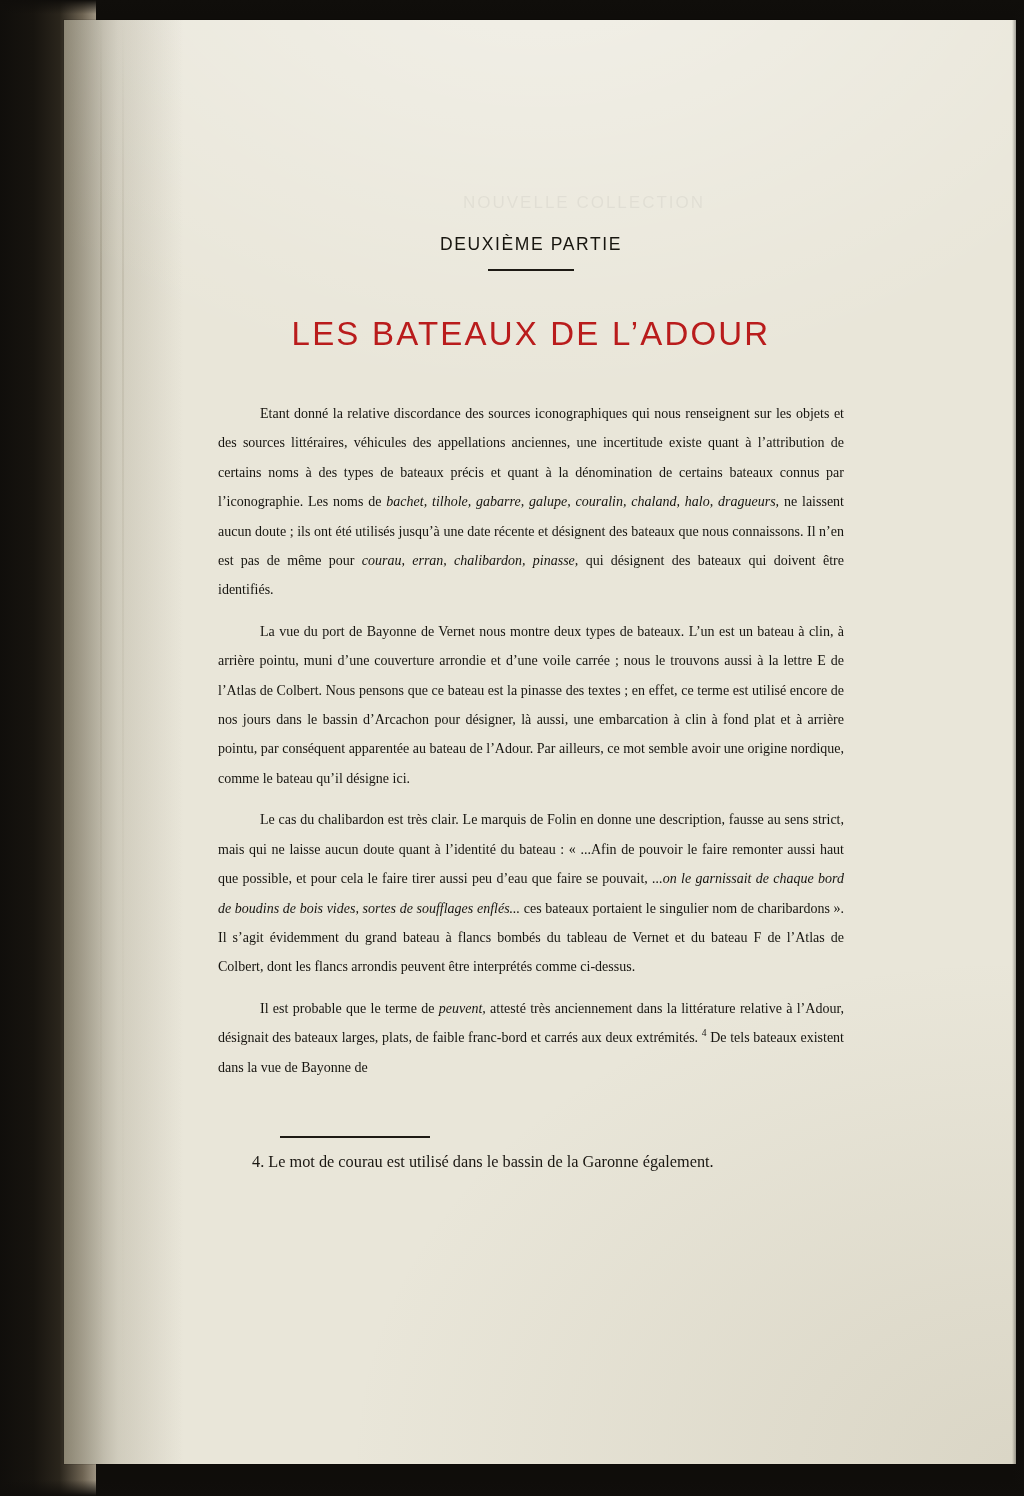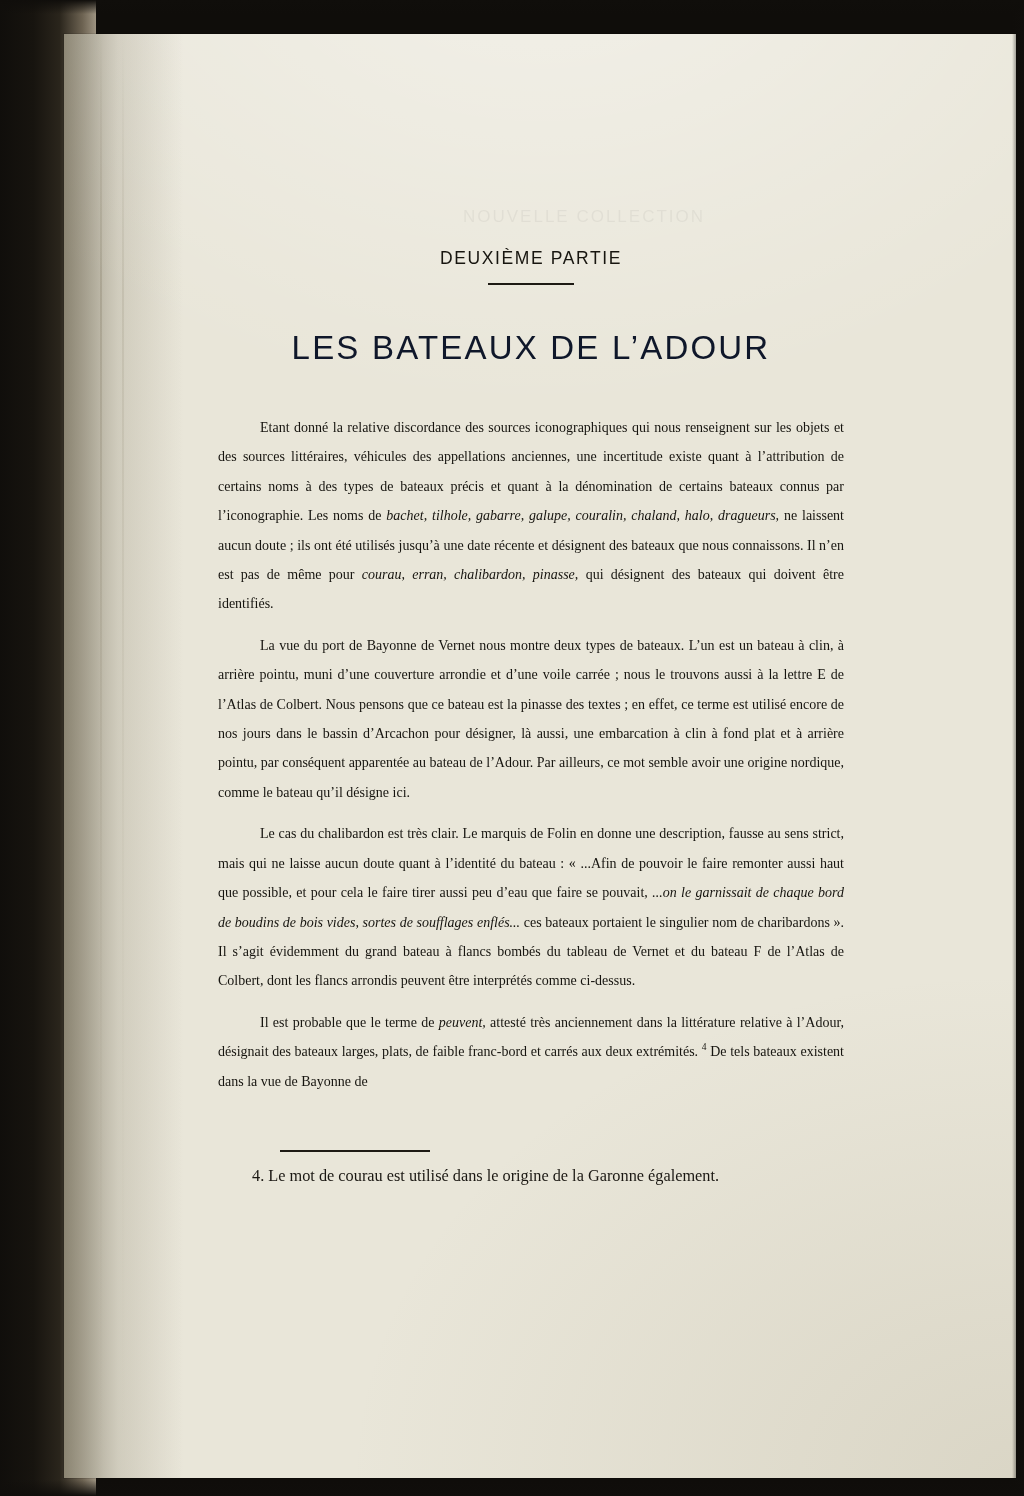--- a/index.html
+++ b/index.html
@@ -27,21 +27,21 @@
     position: absolute;
     left: 0; top: 0;
     width: 96px; height: 1496px;
     background: linear-gradient(to right, #100e0b 0%, #17140f 35%, #2a251c 62%, #6d6352 86%, #9d9381 100%);
   }
 
   
   .page {
     position: absolute;
     left: 64px;
-    top: 34px;
+    top: 20px;
     width: 952px;
     height: 1444px;
     background: #e9e6d9;
     box-shadow: 0 0 0 1px rgba(0,0,0,0.10);
     overflow: hidden;
   }
 
   
   .page::before {
     content: "";
@@ -123,21 +123,21 @@
     background: #1d1a14;
     margin: 14px auto 0 auto;
   }
 
   .chapter-title {
     font-family: "Liberation Sans", sans-serif;
     font-size: 33px;
     letter-spacing: 2.2px;
     text-align: center;
     margin-top: 44px;
-    color: #0f172a;
+    color: #b91c1c;
     font-weight: 400;
   }
 
   .body-text {
     margin-top: 46px;
     font-size: 14px;
     line-height: 29.4px;
     text-align: justify;
     text-justify: inter-word;
     color: #16140f;
@@ -214,21 +214,21 @@
         <p>
           Il est probable que le terme de <i>peuvent,</i> attesté très anciennement dans la littérature relative à l’Adour, désignait des bateaux larges, plats, de faible franc-bord et carrés aux deux extrémités. <sup>4</sup> De tels bateaux existent dans la vue de Bayonne de
         </p>
       </div>
 
       <div class="footnote-sep"></div>
 
       <div class="footnote">
         <p>
           <span>4.</span>
-          <span>Le mot de courau est utilisé dans le origine de la Garonne également.</span>
+          <span>Le mot de courau est utilisé dans le bassin de la Garonne également.</span>
         </p>
       </div>
 
     </div>
   </div>
 
   <div class="top-rim"></div>
   <div class="right-rim"></div>
   <div class="bottom-rim"></div>
 </div>

